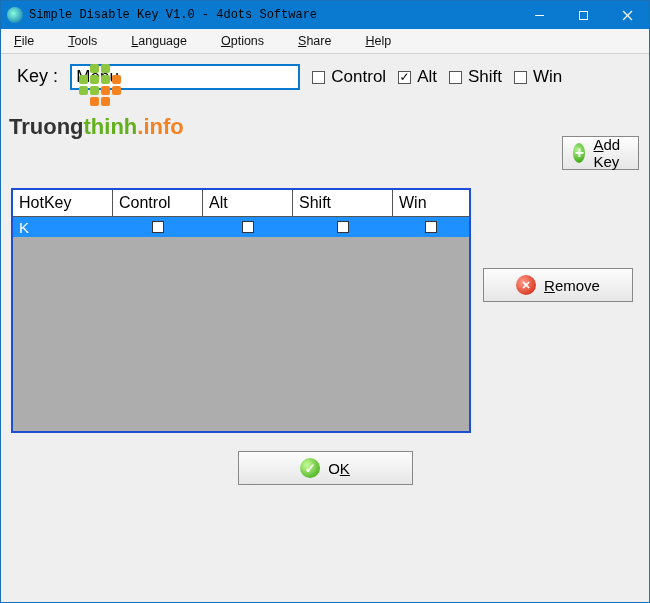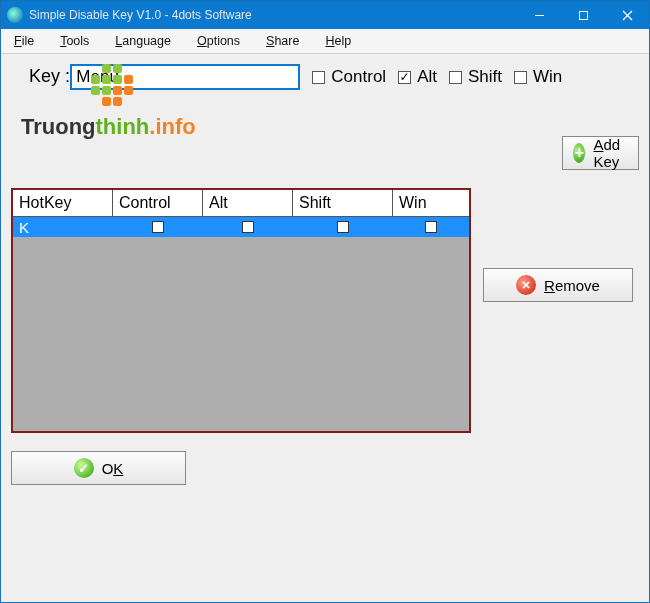--- a/index.html
+++ b/index.html
@@ -13,26 +13,27 @@
   }
   .window {
     width: 650px;
     height: 603px;
     border: 1px solid #1a6fb5;
     display: flex;
     flex-direction: column;
   }
   .titlebar {
     background: #0a7ad1;
-    color: #e5e5e5;
+    color: #000000;
     height: 28px;
     display: flex;
     align-items: center;
     padding-left: 6px;
     font-size: 12px;
+    font-family: Liberation Mono, monospace;
   }
   .titlebar .app-icon {
     width: 16px; height: 16px;
     background: radial-gradient(circle at 40% 40%, #8fd, #06a);
     border-radius: 50%;
     margin-right: 6px;
   }
   .title-spacer { flex: 1; }
   .win-controls { display: flex; }
   .win-btn {
@@ -40,21 +41,21 @@
     display: flex; align-items: center; justify-content: center;
     color: #fff;
   }
   .win-btn.close { background: transparent; }
   .win-btn svg { width: 11px; height: 11px; }
   .menubar {
     background: #f5f5f5;
     border-bottom: 1px solid #d0d0d0;
     display: flex;
     padding: 2px 6px;
-    gap: 12px;
+    gap: 20px;
     font-size: 12.5px;
   }
   .menu-item {
     padding: 3px 7px;
     color: #111;
     cursor: default;
   }
   .menu-item .ul { text-decoration: underline; }
   .menu-item.hl {
     position: relative;
@@ -63,21 +64,20 @@
     flex: 1;
     background: #efefef;
     position: relative;
     padding: 10px 10px 12px 10px;
     display: flex;
     flex-direction: column;
   }
   .top-section {
     display: flex;
     align-items: flex-start;
-    margin-left: 12px;
   }
   .left-label {
     width: 140px;
     padding-top: 2px;
     padding-left: 6px;
     font-size: 18px;
     position: relative;
   }
   .watermark {
     position: absolute;
@@ -179,21 +179,21 @@
     border-top: 4px solid transparent;
     border-bottom: 4px solid transparent;
     border-left: 7px solid #2b9b00;
   }
   .middle-section {
     display: flex;
     margin-top: 18px;
     gap: 12px;
   }
   .grid-wrap {
-    border: 2px solid #7f1d1d;
+    border: 2px solid #1d4ed8;
     background: #adadad;
     width: 460px;
     height: 245px;
     display: flex;
     flex-direction: column;
   }
   .grid-head {
     display: flex;
     background: #fff;
     border-bottom: 1px solid #555;
@@ -231,20 +231,21 @@
     background: #fff;
   }
   .side-btns {
     width: 150px;
     padding-top: 80px;
   }
   .bottom-bar {
     display: flex;
     gap: 8px;
     margin-top: 18px;
+    justify-content: center;
   }
   .bottom-bar .btn { width: 175px; }
 </style>
 </head>
 <body>
 
 <div class="window">
 
   <div class="titlebar">
     <div class="app-icon"></div>

